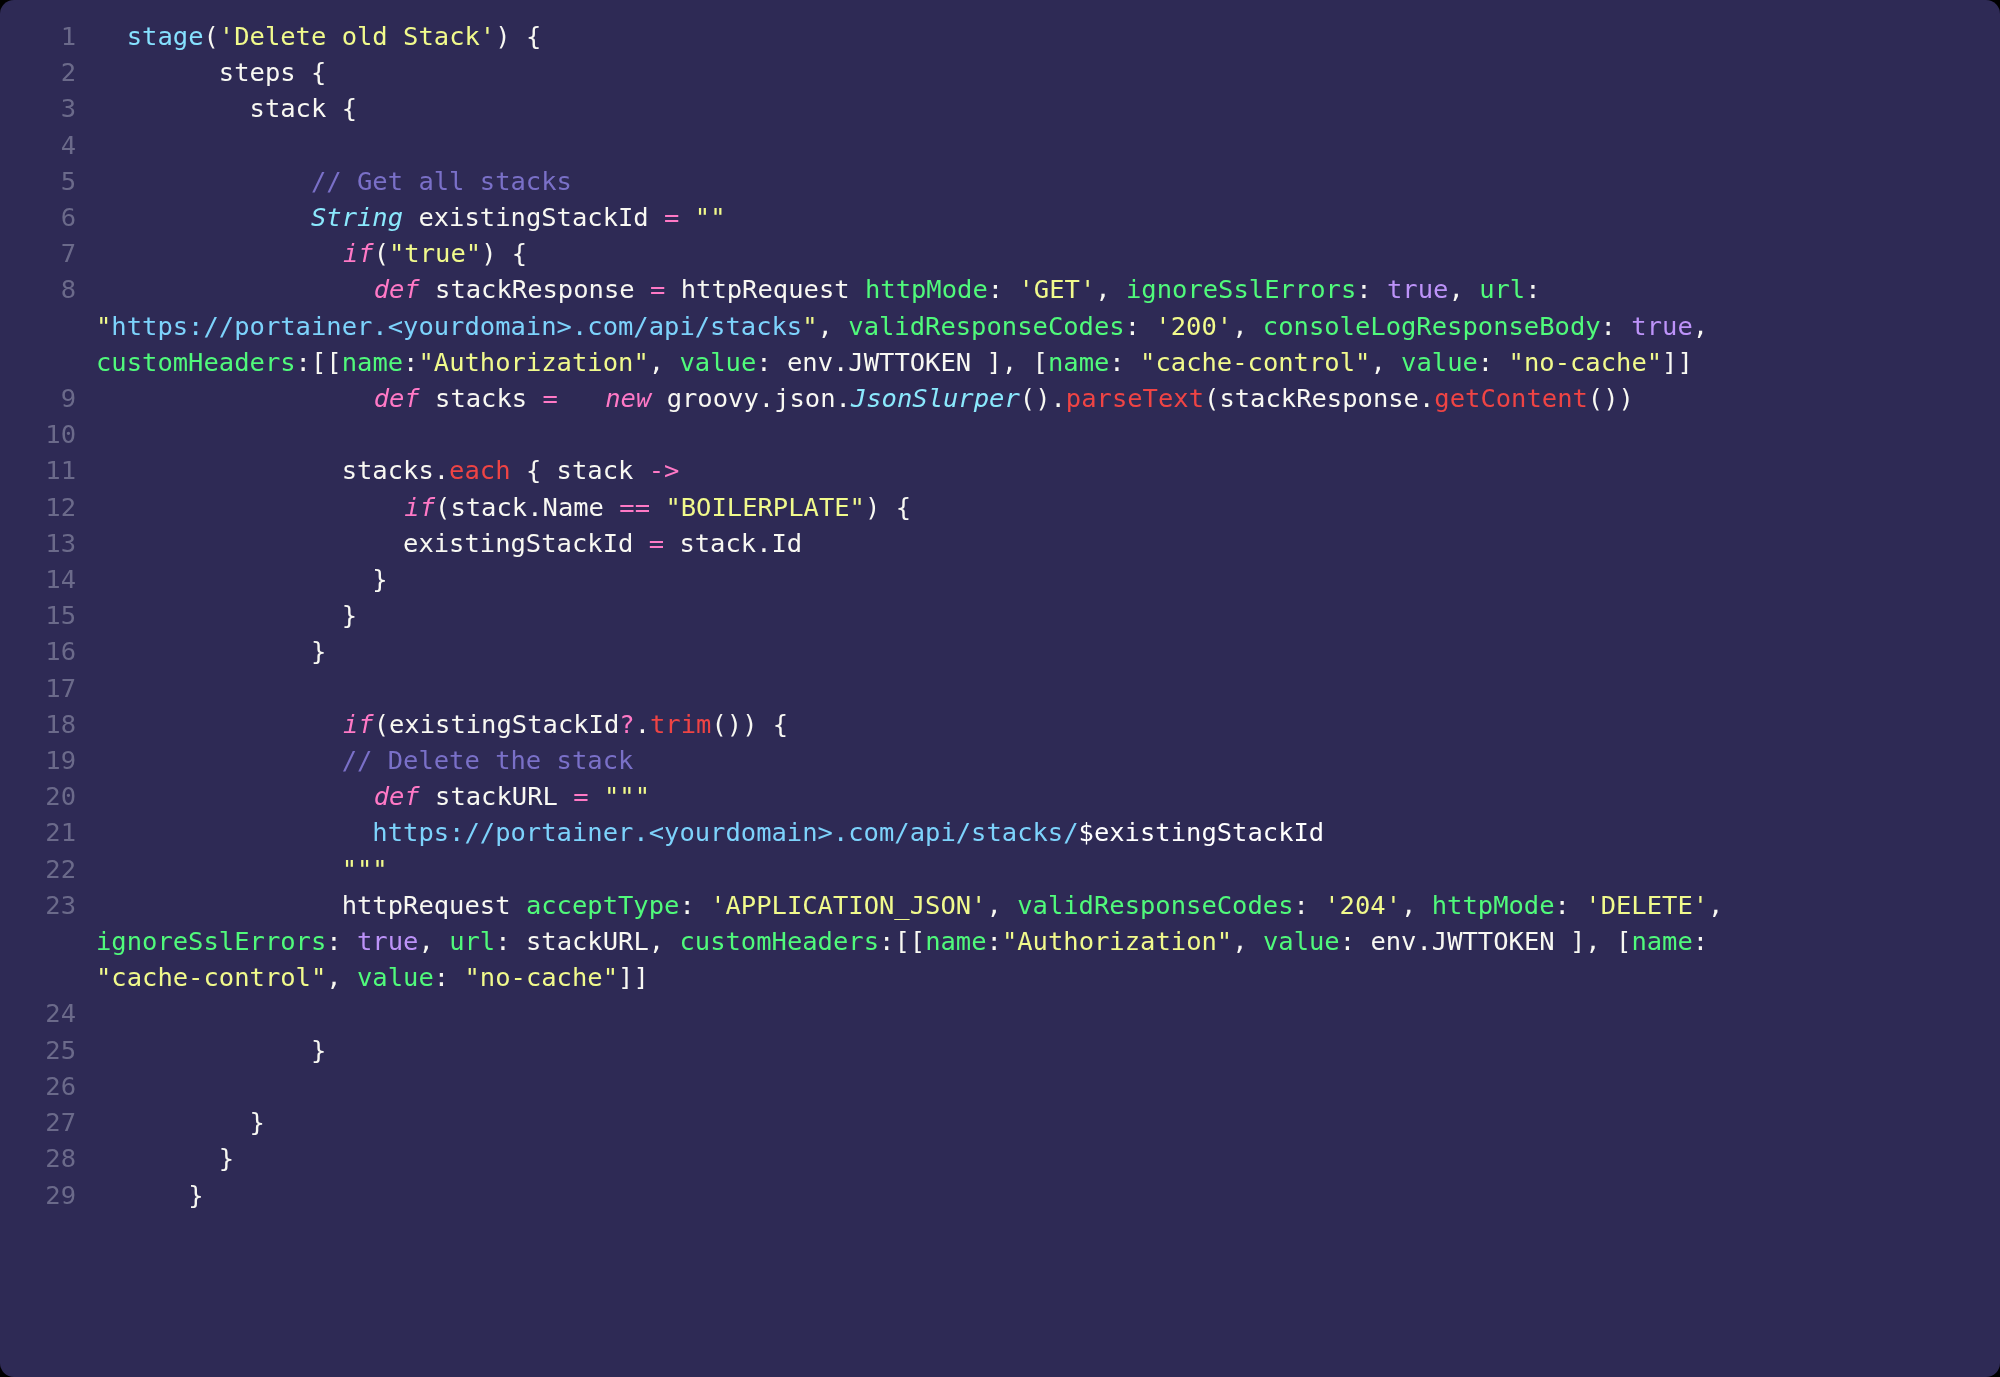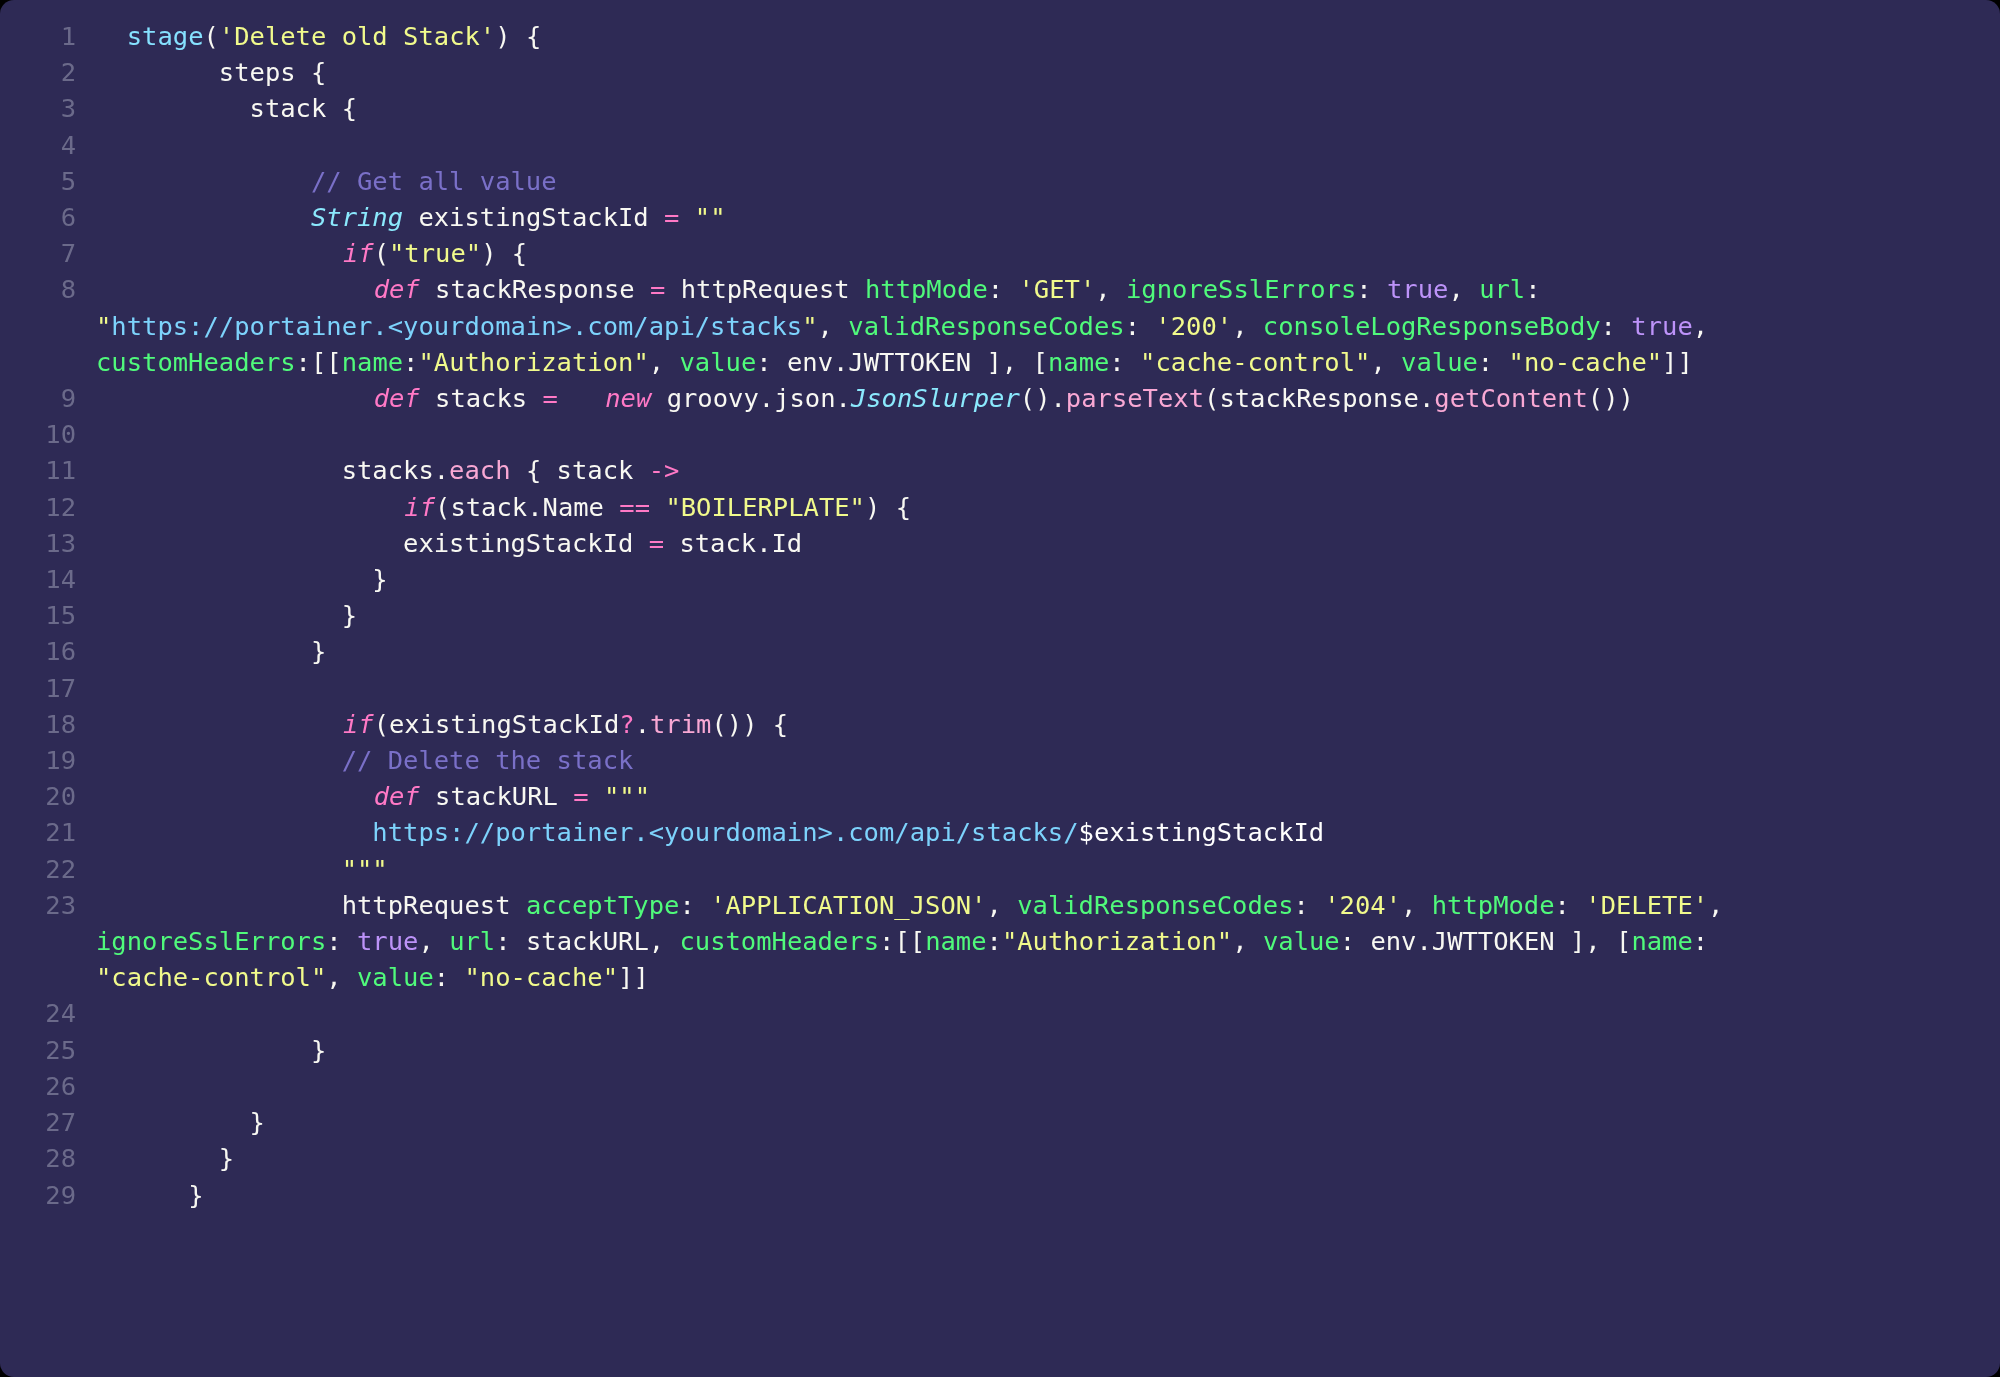--- a/index.html
+++ b/index.html
@@ -31,33 +31,33 @@
   .kw{color:#ff79c6;font-style:italic;margin-left:32px;} 
   .ty{color:#8be9fd;font-style:italic;} 
   .id{color:#f8f8f2;}           
   .op{color:#ff79c6;}           
   .str{color:#f1fa8c;}          
   .gstr{color:#7dd3fc;margin-top:32px;}         
   .cm{color:#7a70c8;}           
   .pn{color:#f8f8f2;}
   .bool{color:#bd93f9;}
   .prop{color:#50fa7b;}         
-  .meth{color:#f9a8d4;}         
+  .meth{color:#ef4444;}         
   .interp{color:#ffffff;}
 </style>
 </head>
 <body>
 
 <div class="frame">
   <div id="code-container">
       <div class="row"><span class="gut">1</span><span class="code"><span class="pn">  </span><span class="fn">stage</span><span class="pn">(</span><span class="str">'Delete old Stack'</span><span class="pn">) {</span></span></div>
       <div class="row"><span class="gut">2</span><span class="code"><span class="pn">        steps {</span></span></div>
       <div class="row"><span class="gut">3</span><span class="code"><span class="pn">          stack {</span></span></div>
       <div class="row"><span class="gut">4</span><span class="code"><span class="pn"></span></span></div>
-      <div class="row"><span class="gut">5</span><span class="code"><span class="pn">              </span><span class="cm">// Get all value</span></span></div>
+      <div class="row"><span class="gut">5</span><span class="code"><span class="pn">              </span><span class="cm">// Get all stacks</span></span></div>
       <div class="row"><span class="gut">6</span><span class="code"><span class="pn">              </span><span class="ty">String</span><span class="id"> existingStackId </span><span class="op">=</span><span class="pn"> </span><span class="str">""</span></span></div>
       <div class="row"><span class="gut">7</span><span class="code"><span class="pn">              </span><span class="kw">if</span><span class="pn">(</span><span class="str">"true"</span><span class="pn">) {</span></span></div>
       <div class="row"><span class="gut">8</span><span class="code"><span class="pn">                </span><span class="kw">def</span><span class="id"> stackResponse </span><span class="op">=</span><span class="id"> httpRequest </span><span class="prop">httpMode</span><span class="pn">: </span><span class="str">'GET'</span><span class="pn">, </span><span class="prop">ignoreSslErrors</span><span class="pn">: </span><span class="bool">true</span><span class="pn">, </span><span class="prop">url</span><span class="pn">: </span></span></div>
       <div class="cont"><span class="str">"</span><span class="gstr">https://portainer.&lt;yourdomain&gt;.com/api/stacks</span><span class="str">"</span><span class="pn">, </span><span class="prop">validResponseCodes</span><span class="pn">: </span><span class="str">'200'</span><span class="pn">, </span><span class="prop">consoleLogResponseBody</span><span class="pn">: </span><span class="bool">true</span><span class="pn">, </span></div>
       <div class="cont"><span class="prop">customHeaders</span><span class="pn">:</span><span class="pn">[[</span><span class="prop">name</span><span class="pn">:</span><span class="str">"Authorization"</span><span class="pn">, </span><span class="prop">value</span><span class="pn">: env.JWTTOKEN ], [</span><span class="prop">name</span><span class="pn">: </span><span class="str">"cache-control"</span><span class="pn">, </span><span class="prop">value</span><span class="pn">: </span><span class="str">"no-cache"</span><span class="pn">]]</span></div>
       <div class="row"><span class="gut">9</span><span class="code"><span class="pn">                </span><span class="kw">def</span><span class="id"> stacks </span><span class="op">=</span><span class="pn"> </span><span class="kw">new</span><span class="id"> groovy.json.</span><span class="ty">JsonSlurper</span><span class="pn">().</span><span class="meth">parseText</span><span class="pn">(stackResponse.</span><span class="meth">getContent</span><span class="pn">())</span></span></div>
       <div class="row"><span class="gut">10</span><span class="code"><span class="pn"></span></span></div>
       <div class="row"><span class="gut">11</span><span class="code"><span class="pn">                stacks.</span><span class="meth">each</span><span class="pn"> { stack </span><span class="op">-&gt;</span><span class="pn"></span></span></div>
       <div class="row"><span class="gut">12</span><span class="code"><span class="pn">                  </span><span class="kw">if</span><span class="pn">(stack.Name </span><span class="op">==</span><span class="pn"> </span><span class="str">"BOILERPLATE"</span><span class="pn">) {</span></span></div>
       <div class="row"><span class="gut">13</span><span class="code"><span class="pn">                    existingStackId </span><span class="op">=</span><span class="pn"> stack.Id</span></span></div>

